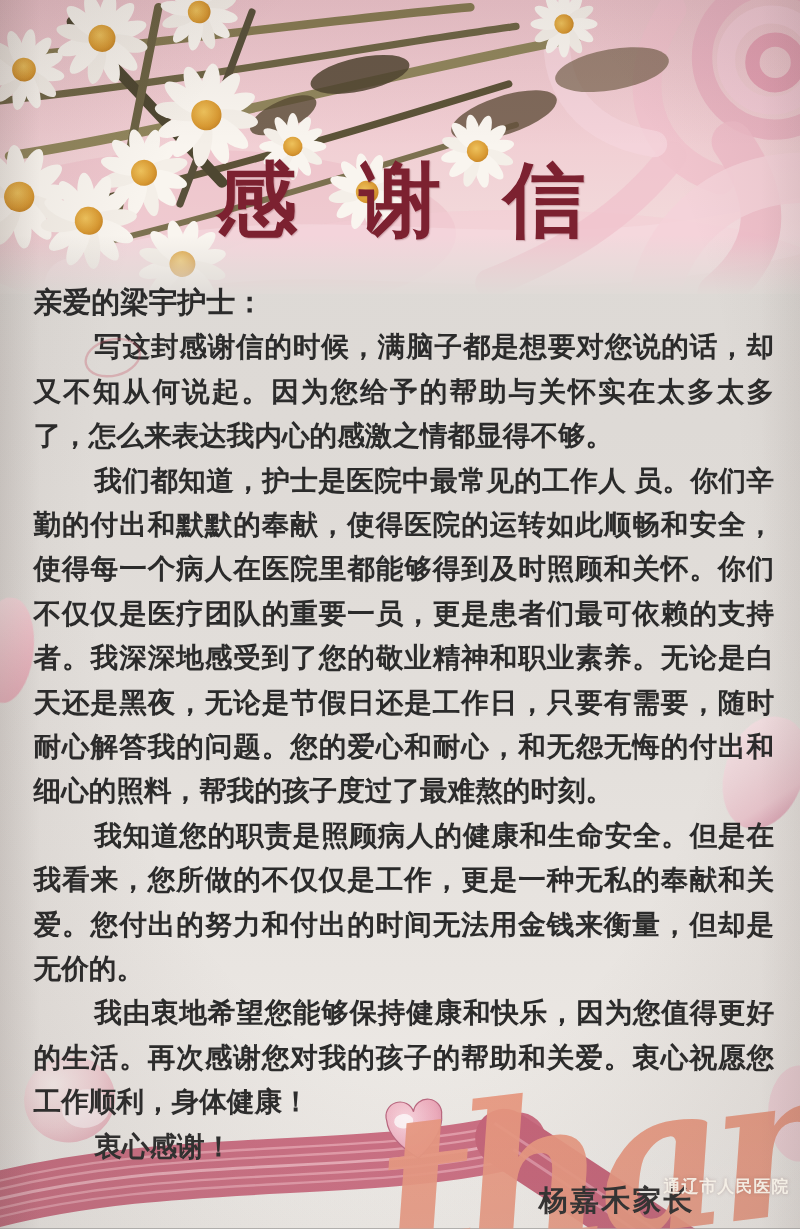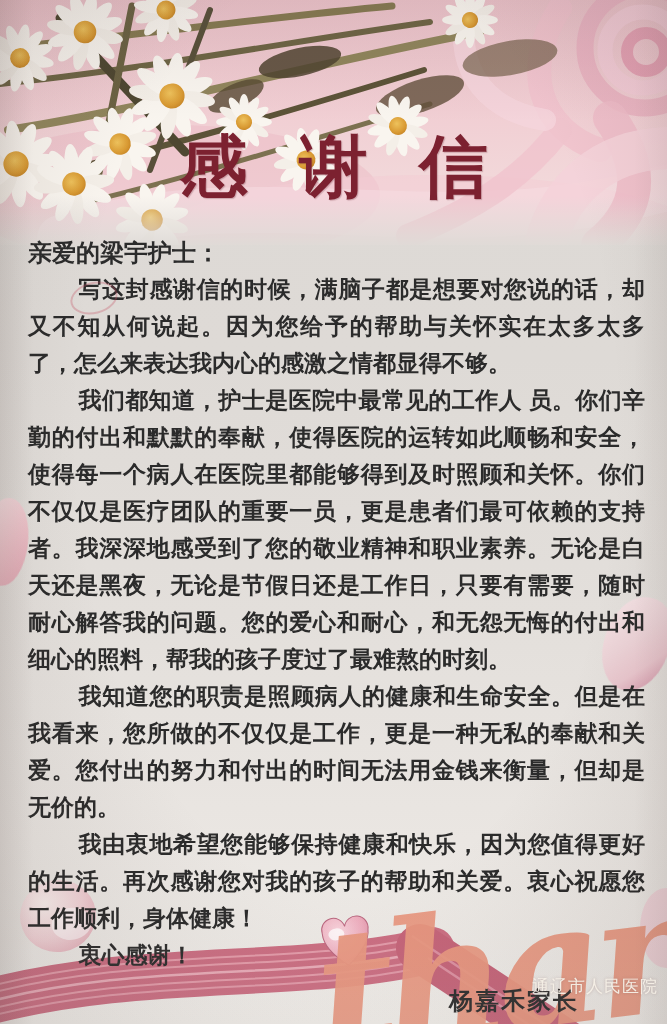--- a/index.html
+++ b/index.html
@@ -52,21 +52,21 @@
     transform:rotate(12deg);
   }
   .pen-mark{
     position:absolute;left:70px;top:282px;width:44px;height:28px;z-index:5;
     border:2px solid rgba(197,77,97,.30);border-radius:50%;
     transform:rotate(-14deg);
   }
   
   .watermark{
     position:absolute;right:9px;bottom:26px;z-index:6;
-    color:rgba(245,240,231,.95);font-size:17px;font-weight:400;
+    color:rgba(245,240,231,.95);font-size:14px;font-weight:700;
     letter-spacing:1px;text-shadow:0 0 3px rgba(120,80,80,.35);
   }
   
   .vignette{
     position:absolute;inset:0;z-index:5;pointer-events:none;
     background:
       radial-gradient(ellipse at 52% 42%, rgba(255,255,255,0) 55%, rgba(70,55,50,.14) 100%),
       linear-gradient(to right, rgba(80,65,60,.12) 0%, rgba(0,0,0,0) 5%, rgba(0,0,0,0) 95%, rgba(80,65,60,.07) 100%),
       linear-gradient(180deg, rgba(60,45,45,.08) 0%, rgba(0,0,0,0) 12%, rgba(0,0,0,0) 88%, rgba(255,255,255,.05) 100%);
   }

